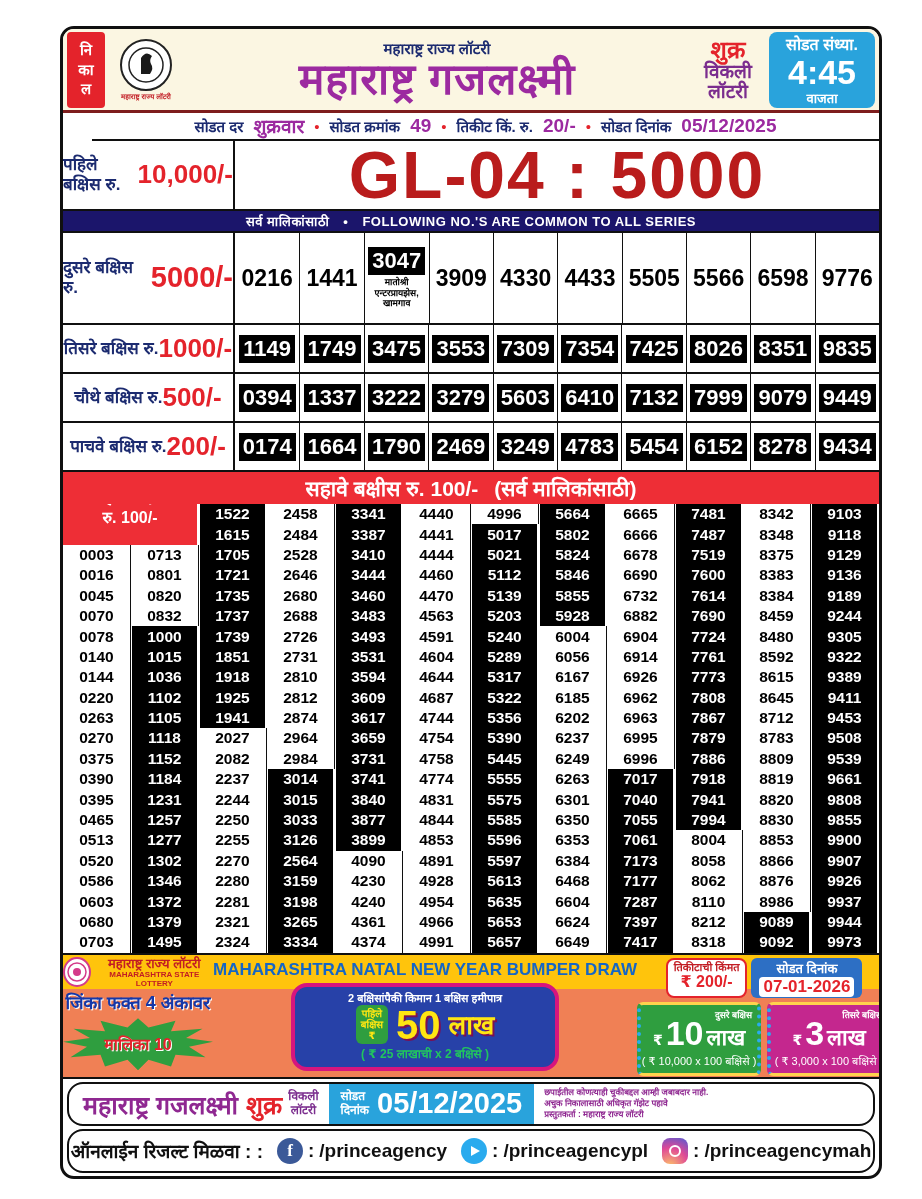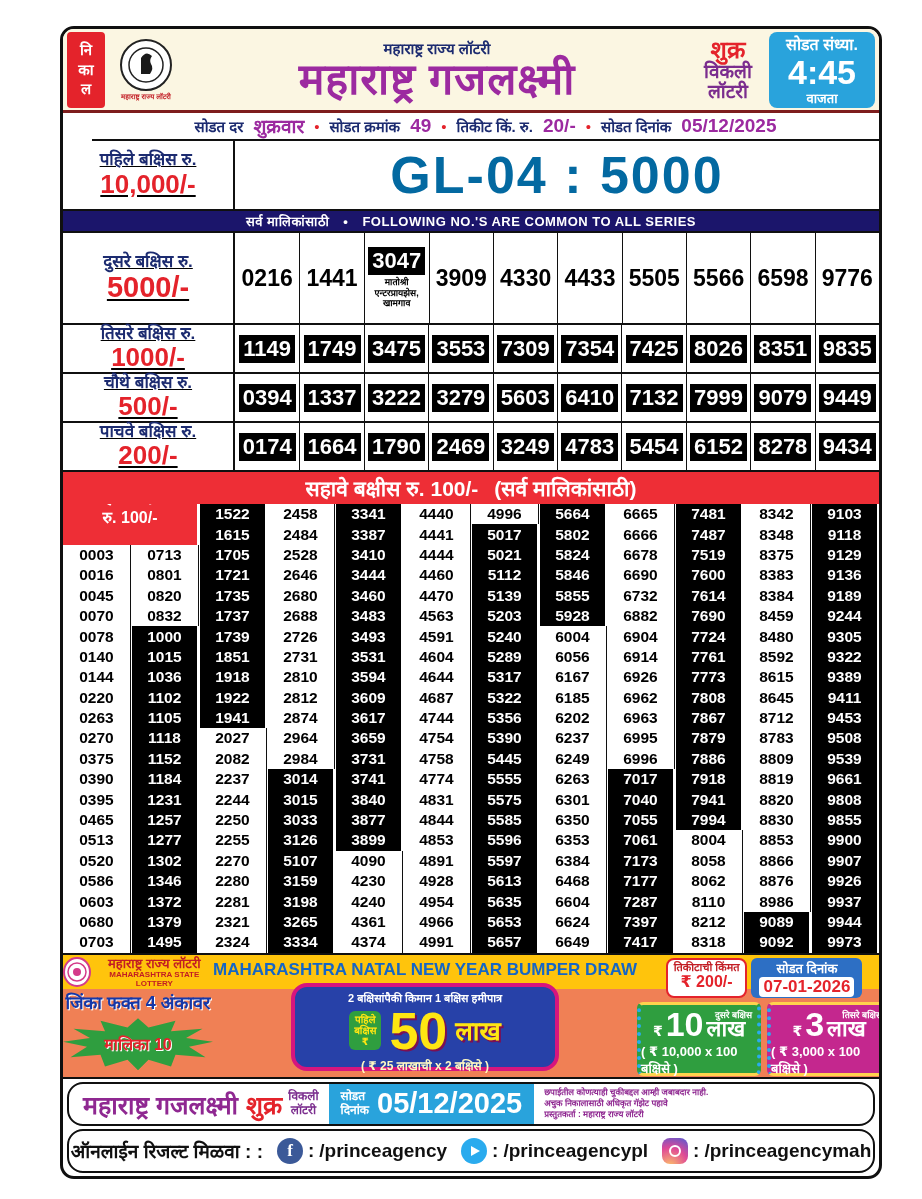--- a/index.html
+++ b/index.html
@@ -30,26 +30,26 @@
 
   
   .info { height:28px; display:flex; align-items:center; justify-content:center; gap:10px;
           border-bottom:2px solid #101010; background:#fff;margin-left:29px; }
   .info .lab { color:#1C2B70; font-weight:bold; font-size:15px; }
   .info .val { color:#9C2AA0; font-weight:bold; font-size:19px; }
   .info .dot { color:#E4232B; font-size:15px; }
 
   
   .prow { display:flex; border-bottom:2px solid #101010; }
-  .plabel { width:172px; border-right:2px solid #101010; display:flex; flex-direction:column;
-            align-items:center; justify-content:center; line-height:1.15;text-decoration:underline; }
+  .plabel { width:172px; border-right:2px solid #101010; display:flex; flex-direction:row;
+            align-items:center; justify-content:center; line-height:1.15; }
   .plabel .l1 { color:#1C2B70; font-weight:bold; font-size:17px; }
   .plabel .l2 { color:#E4232B; font-weight:bold; font-size:26px; }
   .first-res { flex:1; display:flex; align-items:center; justify-content:center;
-               font-weight:bold; font-size:52px; color:#0369a1; letter-spacing:2px; }
+               font-weight:bold; font-size:66px; color:#b91c1c; letter-spacing:2px; }
   .band { height:22px; background:#1B156B; color:#fff; display:flex; align-items:center; justify-content:center;
           gap:14px; font-weight:bold; font-size:13px; letter-spacing:.5px; border-bottom:2px solid #101010; }
   .numgrid { flex:1; display:grid; grid-template-columns:repeat(10,1fr); }
   .ncell { display:flex; flex-direction:column; align-items:center; justify-content:center;
            border-left:1px solid #101010; font-weight:bold; font-size:23px; color:#000; text-align:center; }
   .numgrid .ncell:first-child { border-left:none; }
   .tile { display:inline-block; background:#000; color:#fff; font-weight:bold; padding:1px 4px; }
   .sp-note { font-size:9px; font-weight:bold; color:#000; line-height:1.15; margin-top:2px; width:64px; }
   .h-first { height:70px; } .h-second { height:92px; } .h-tile { height:49px; }
   .ncell .tile { font-size:22px; }
@@ -82,42 +82,42 @@
           display:flex; align-items:center; justify-content:center; }
   .star span { color:#E4232B; font-weight:bold; font-size:16px; text-shadow:1px 1px 0 #fff; }
   .bn-center { flex:1; display:flex; flex-direction:column; align-items:center; }
   .bn-title { color:#1566C6; font-weight:bold; font-size:17px; margin-top:5px; white-space:nowrap; }
   .fifty { margin-top:3px; width:268px; height:88px; background:#2741A8; border:4px solid #D6157E;
            border-radius:16px; display:flex; flex-direction:column; align-items:center; position:relative; }
   .fifty .guar { color:#fff; font-weight:bold; font-size:11px; margin-top:3px; }
   .fifty .amt { display:flex; align-items:center; gap:8px; line-height:1; }
   .ftab { background:#2F9E3F; color:#FFE612; font-weight:bold; font-size:10px; line-height:1.1;
           border-radius:6px; padding:3px 5px; text-align:center; }
-  .fifty .big { color:#FFE612; font-weight:bold; font-size:52px; text-shadow:2px 2px 0 #7d0f52; }
+  .fifty .big { color:#FFE612; font-weight:bold; font-size:40px; text-shadow:2px 2px 0 #7d0f52; }
   .fifty .word { color:#FFE612; font-weight:bold; font-size:26px; text-shadow:2px 2px 0 #7d0f52; }
-  .fifty .sub { color:#fef9c3; font-weight:bold; font-size:12px; }
+  .fifty .sub { color:#22c55e; font-weight:bold; font-size:12px; }
   .bn-right { width:262px; display:flex; flex-direction:column; align-items:center; }
   .bn-right-top { display:flex; gap:4px; margin-top:3px; }
   .price-pill { background:#fff; border:2px solid #E4232B; border-radius:8px; padding:1px 6px; text-align:center; }
   .price-pill .pl { color:#c21d24; font-weight:bold; font-size:11px; line-height:1.1; }
   .price-pill .pv { color:#E4232B; font-weight:bold; font-size:16px; line-height:1.1; }
   .date-pill { background:#2D6FC4; border-radius:6px; padding:1px 8px; text-align:center; }
   .date-pill .pl { color:#fff; font-weight:bold; font-size:13px; }
   .date-pill .pv { color:#E4232B; font-weight:bold; font-size:17px; background:#fff; border-radius:4px; padding:0 4px; }
   .tickets { display:flex; gap:6px; margin-top:4px; }
   .ticket { width:124px; height:74px; border:3px solid #FFD34D; border-left:4px dotted #2AABEE;
             border-right:4px dotted #2AABEE; border-radius:6px; color:#fff; position:relative;
             display:flex; flex-direction:column; align-items:center; justify-content:center; }
   .ticket.green { background:#2F9E3F; } .ticket.pink { background:#C4278E; }
   .ticket .tag { position:absolute; top:3px; right:5px; font-size:9px; font-weight:bold; }
   .ticket .amt { display:flex; align-items:baseline; gap:3px; line-height:1; margin-top:6px; }
   .ticket .rs { font-size:14px; font-weight:bold; }
   .ticket .big { font-size:34px; font-weight:bold; }
   .ticket .word { font-size:22px; font-weight:bold; }
-  .ticket .sub { font-size:13px; font-weight:bold; margin-top:3px; }
+  .ticket .sub { font-size:11px; font-weight:normal; margin-top:3px; }
 
   
   .foot1, .foot2 { margin:3px 4px; border:2px solid #101010; border-radius:16px; height:44px;
                    display:flex; align-items:center; overflow:hidden; }
   .f1-title { color:#8F2891; font-weight:bold; font-size:25px; margin-left:14px; }
   .f1-day { color:#E4232B; font-weight:bold; font-size:25px; margin-left:8px; }
   .f1-weekly { color:#7B2D8E; font-weight:bold; font-size:12px; line-height:1.15; margin-left:6px; text-align:center; }
   .f1-datebox { margin-left:10px; background:#29A3DC; color:#fff; height:100%; display:flex; align-items:center;
                 gap:8px; padding:0 12px; }
   .f1-datebox .dl { font-size:12px; font-weight:bold; line-height:1.15; }
@@ -447,21 +447,21 @@
       <div class="c6 blk">3594</div>
       <div class="c6">4644</div>
       <div class="c6 blk">5317</div>
       <div class="c6">6167</div>
       <div class="c6">6926</div>
       <div class="c6 blk">7773</div>
       <div class="c6">8615</div>
       <div class="c6 blk lastcol">9389</div>
       <div class="c6">0220</div>
       <div class="c6 blk">1102</div>
-      <div class="c6 blk">1922</div>
+      <div class="c6 blk">1925</div>
       <div class="c6">2812</div>
       <div class="c6 blk">3609</div>
       <div class="c6">4687</div>
       <div class="c6 blk">5322</div>
       <div class="c6">6185</div>
       <div class="c6">6962</div>
       <div class="c6 blk">7808</div>
       <div class="c6">8645</div>
       <div class="c6 blk lastcol">9411</div>
       <div class="c6">0263</div>
@@ -544,21 +544,21 @@
       <div class="c6">4853</div>
       <div class="c6 blk">5596</div>
       <div class="c6">6353</div>
       <div class="c6 blk">7061</div>
       <div class="c6">8004</div>
       <div class="c6">8853</div>
       <div class="c6 blk lastcol">9900</div>
       <div class="c6">0520</div>
       <div class="c6 blk">1302</div>
       <div class="c6">2270</div>
-      <div class="c6 blk">5107</div>
+      <div class="c6 blk">2564</div>
       <div class="c6">4090</div>
       <div class="c6">4891</div>
       <div class="c6 blk">5597</div>
       <div class="c6">6384</div>
       <div class="c6 blk">7173</div>
       <div class="c6">8058</div>
       <div class="c6">8866</div>
       <div class="c6 blk lastcol">9907</div>
       <div class="c6">0586</div>
       <div class="c6 blk">1346</div>

